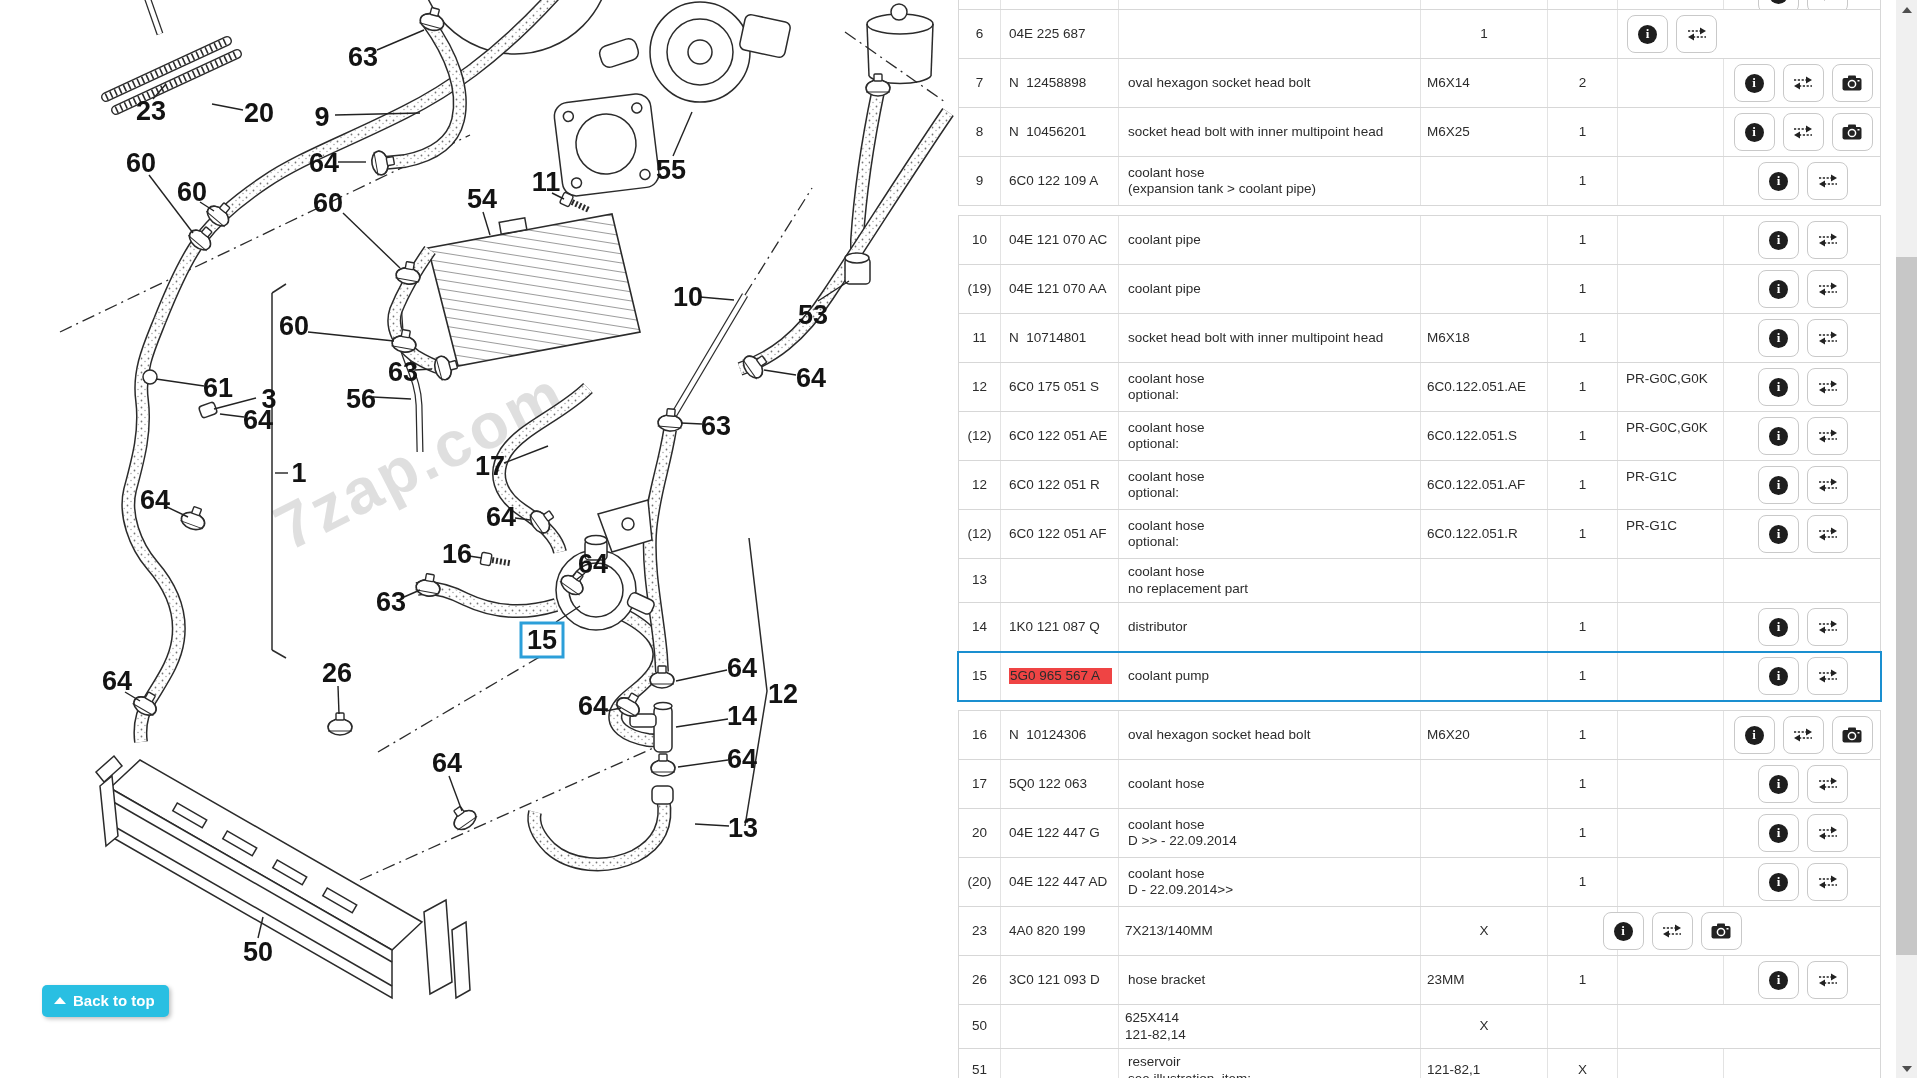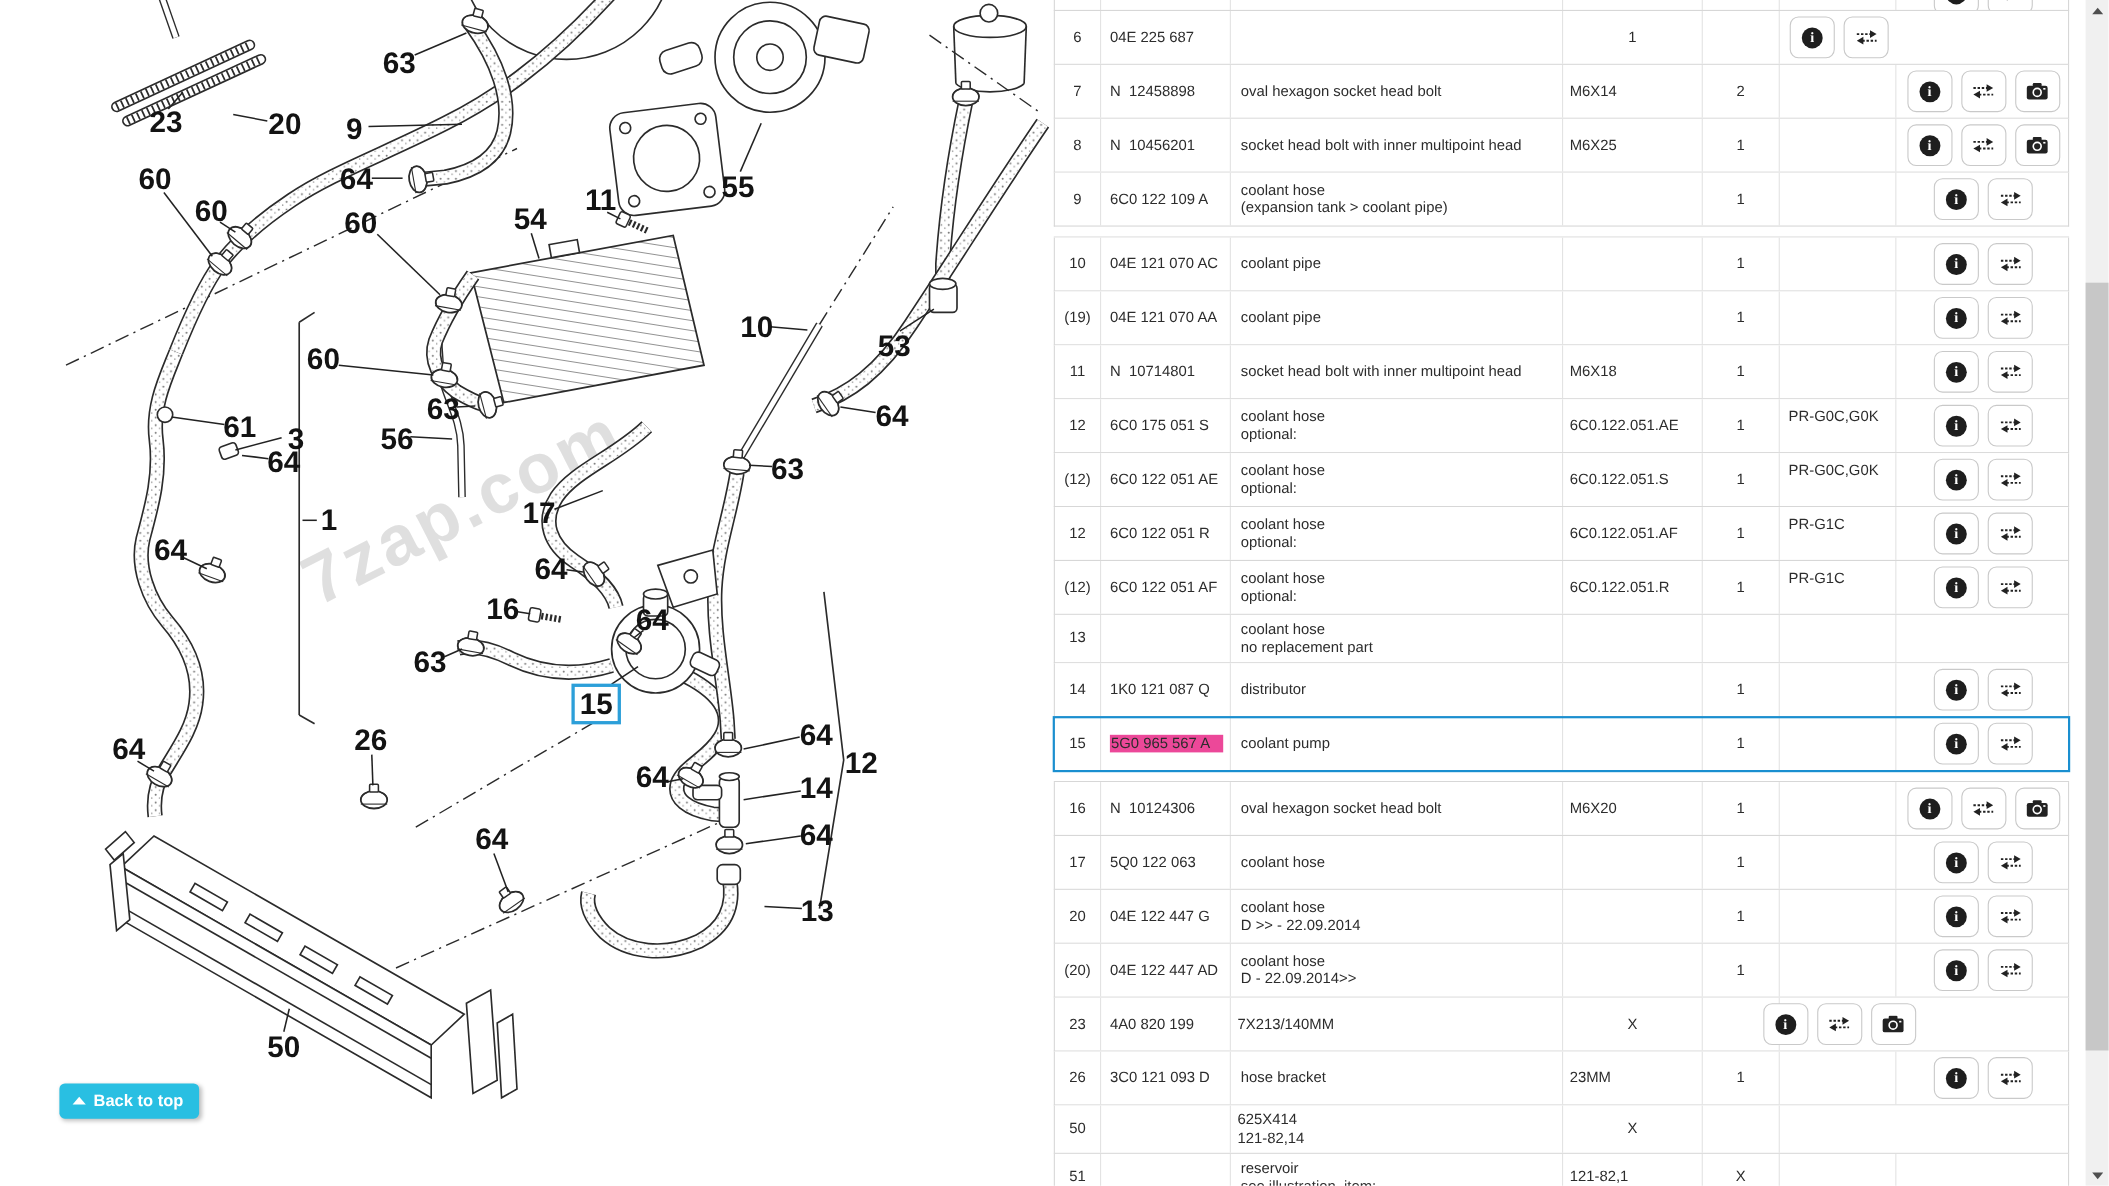--- a/index.html
+++ b/index.html
@@ -20,21 +20,21 @@
   .tie-r{fill:none;stroke:#2b2b2b;stroke-width:7;stroke-dasharray:1.6 3.4}
   .dashdot{fill:none;stroke:#2b2b2b;stroke-width:1.3;stroke-dasharray:13 5 2 5}
   .leader{stroke:#222;stroke-width:1.4}
   .dlabel{font-family:"Liberation Sans",sans-serif;font-size:27px;font-weight:700;
           fill:#131313;text-anchor:middle;dominant-baseline:central;cursor:pointer}
   .callout-box{fill:#fff;stroke:#2c9fd9;stroke-width:3}
   .wm{font-family:"Liberation Sans",sans-serif;font-size:64px;font-weight:700;
       fill:#c6c6c6;opacity:.55;text-anchor:middle;letter-spacing:3px}
 
   
-  #back-to-top{position:absolute;left:54px;top:985px;background:#29bfe2;color:#fff;
+  #back-to-top{position:absolute;left:42px;top:985px;background:#29bfe2;color:#fff;
       border:none;border-radius:5px;padding:7px 14px 8px 12px;font-size:15px;font-weight:700;
       display:flex;align-items:center;gap:7px;box-shadow:2px 2px 4px rgba(0,0,0,.25);
       cursor:pointer;font-family:"Liberation Sans",sans-serif}
   .caret-up{width:0;height:0;border-left:6px solid transparent;border-right:6px solid transparent;
       border-bottom:7px solid #fff;display:inline-block}
 
   
   .table-wrap{position:absolute;left:958px;top:0;width:923px}
   .tgroup{border-top:1px solid #d7d7d7}
   .tgroup:first-child{border-top:none}
@@ -46,21 +46,21 @@
   .cell{border-right:1px solid #e3e3e3;padding:5px 6px;font-size:13.5px;color:#2c2c2c;
         display:flex;flex-direction:column;justify-content:center;box-sizing:border-box;
         line-height:16.5px}
   .c-num{align-items:center}
   .c-part{padding-left:8px;white-space:pre-wrap}
   .c-name{padding-left:9px}
   .c-ref{align-items:flex-start;text-align:center}
   .c-qty{align-items:center}
   .c-pr{justify-content:flex-start;padding-top:8px;padding-left:8px}
   .c-btn{border-right:none;flex-direction:row;align-items:center;gap:8px;padding-left:8px}
-  .hl{background:#ec4899;display:inline-block;padding:0 1px}
+  .hl{background:#ef4444;display:inline-block;padding:0 1px}
   .btn{width:41px;height:38px;border:1px solid #c9c9c9;border-radius:8px;background:#fff;
        display:flex;align-items:center;justify-content:center;cursor:pointer;padding:0;flex:none}
   .ico-info{width:19px;height:19px;border-radius:50%;background:#1e1e1e;color:#fff;font-weight:700;
        font-size:13px;display:flex;align-items:center;justify-content:center;
        font-family:"Liberation Serif",serif}
   .trow.partial-top{height:10px;min-height:10px;overflow:hidden}
   .trow.partial-top .c-btn{align-items:flex-start}
   .trow.partial-top .btn{transform:translateY(-30px)}
 
   

